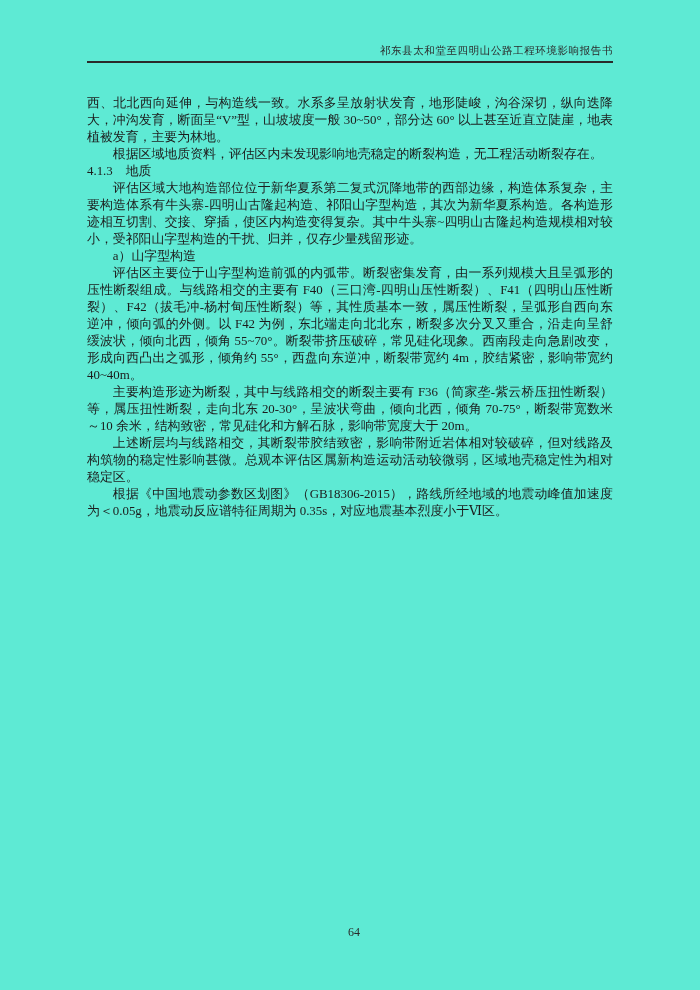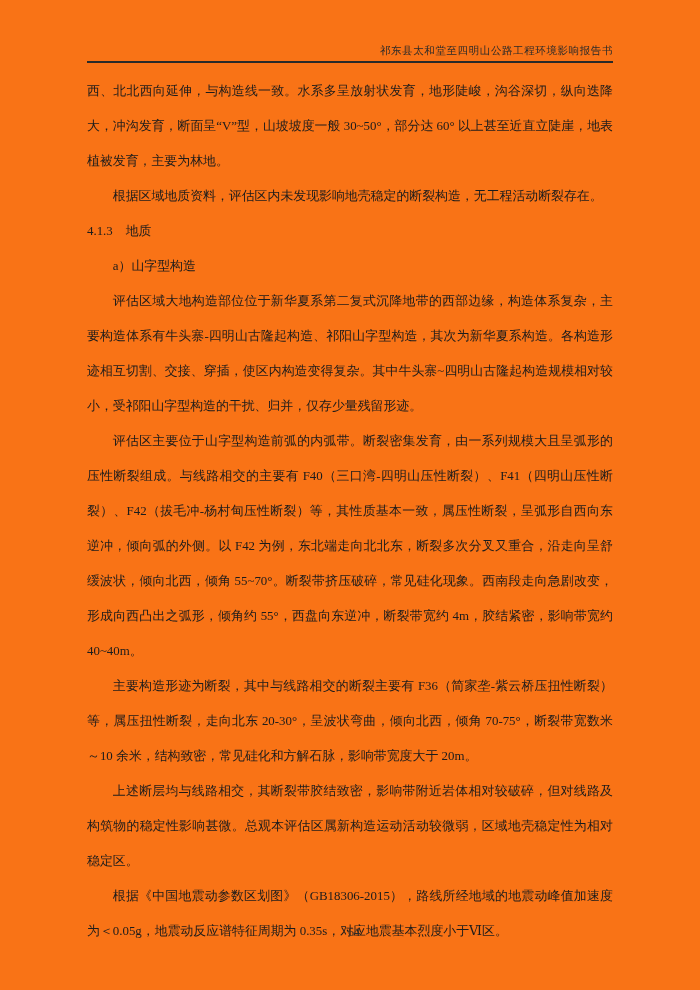--- a/index.html
+++ b/index.html
@@ -1,20 +1,20 @@
 <!DOCTYPE html>
 <html><head>
 <meta charset="utf-8">
 <style>
   html, body { margin: 0; padding: 0; background: #ffffff; }
   .page {
     position: relative;
     width: 700px;
     height: 990px;
-    background: #f97316;
+    background: #5eead4;
     font-family: "Liberation Serif", "DejaVu Serif", serif;
     color: #1c1c1c;
     overflow: hidden;
   }
   .header-text {
     position: absolute;
     top: 44px;
     right: 87px;
     font-size: 10.5px;
     letter-spacing: 0.6px;
@@ -24,25 +24,25 @@
   .header-rule {
     position: absolute;
     top: 61px;
     left: 87px;
     right: 87px;
     height: 0;
     border-top: 2px solid #2a2a2a;
   }
   .content {
     position: absolute;
-    top: 74px;
+    top: 95px;
     left: 87px;
     width: 526px;
     font-size: 12.9px;
-    line-height: 35px;
+    line-height: 17px;
     text-align: justify;
     text-justify: inter-character;
     color: #1c1c1c;
   }
   .block { margin: 0; }
   .indent { text-indent: 2em; }
   .noindent { text-indent: 0; }
   .heading { text-indent: 0; text-align: left; }
   .subheading { text-indent: 2em; text-align: left; }
   .last-para { }
@@ -62,22 +62,22 @@
 <div class="page">
 
   <div class="header-text">祁东县太和堂至四明山公路工程环境影响报告书</div>
 
   <div class="header-rule"></div>
 
   <div class="content">
     <p class="block noindent">西、北北西向延伸，与构造线一致。水系多呈放射状发育，地形陡峻，沟谷深切，纵向迭降大，冲沟发育，断面呈“V”型，山坡坡度一般 30~50°，部分达 60° 以上甚至近直立陡崖，地表植被发育，主要为林地。</p>
     <p class="block indent">根据区域地质资料，评估区内未发现影响地壳稳定的断裂构造，无工程活动断裂存在。</p>
     <p class="block heading">4.1.3　地质</p>
+    <p class="block indent">评估区域大地构造部位位于新华夏系第二复式沉降地带的西部边缘，构造体系复杂，主要构造体系有牛头寨-四明山古隆起构造、祁阳山字型构造，其次为新华夏系构造。各构造形迹相互切割、交接、穿插，使区内构造变得复杂。其中牛头寨~四明山古隆起构造规模相对较小，受祁阳山字型构造的干扰、归并，仅存少量残留形迹。</p>
     <p class="block subheading">a）山字型构造</p>
-    <p class="block indent">评估区域大地构造部位位于新华夏系第二复式沉降地带的西部边缘，构造体系复杂，主要构造体系有牛头寨-四明山古隆起构造、祁阳山字型构造，其次为新华夏系构造。各构造形迹相互切割、交接、穿插，使区内构造变得复杂。其中牛头寨~四明山古隆起构造规模相对较小，受祁阳山字型构造的干扰、归并，仅存少量残留形迹。</p>
     <p class="block indent">评估区主要位于山字型构造前弧的内弧带。断裂密集发育，由一系列规模大且呈弧形的压性断裂组成。与线路相交的主要有 F40（三口湾-四明山压性断裂）、F41（四明山压性断裂）、F42（拔毛冲-杨村甸压性断裂）等，其性质基本一致，属压性断裂，呈弧形自西向东逆冲，倾向弧的外侧。以 F42 为例，东北端走向北北东，断裂多次分叉又重合，沿走向呈舒缓波状，倾向北西，倾角 55~70°。断裂带挤压破碎，常见硅化现象。西南段走向急剧改变，形成向西凸出之弧形，倾角约 55°，西盘向东逆冲，断裂带宽约 4m，胶结紧密，影响带宽约 40~40m。</p>
     <p class="block indent">主要构造形迹为断裂，其中与线路相交的断裂主要有 F36（简家垄-紫云桥压扭性断裂）等，属压扭性断裂，走向北东 20-30°，呈波状弯曲，倾向北西，倾角 70-75°，断裂带宽数米～10 余米，结构致密，常见硅化和方解石脉，影响带宽度大于 20m。</p>
     <p class="block indent">上述断层均与线路相交，其断裂带胶结致密，影响带附近岩体相对较破碎，但对线路及构筑物的稳定性影响甚微。总观本评估区属新构造运动活动较微弱，区域地壳稳定性为相对稳定区。</p>
     <p class="block indent last-para">根据《中国地震动参数区划图》（GB18306-2015），路线所经地域的地震动峰值加速度为＜0.05g，地震动反应谱特征周期为 0.35s，对应地震基本烈度小于Ⅵ区。</p>
   </div>
 
   <div class="page-number">64</div>
 
 </div>
 

